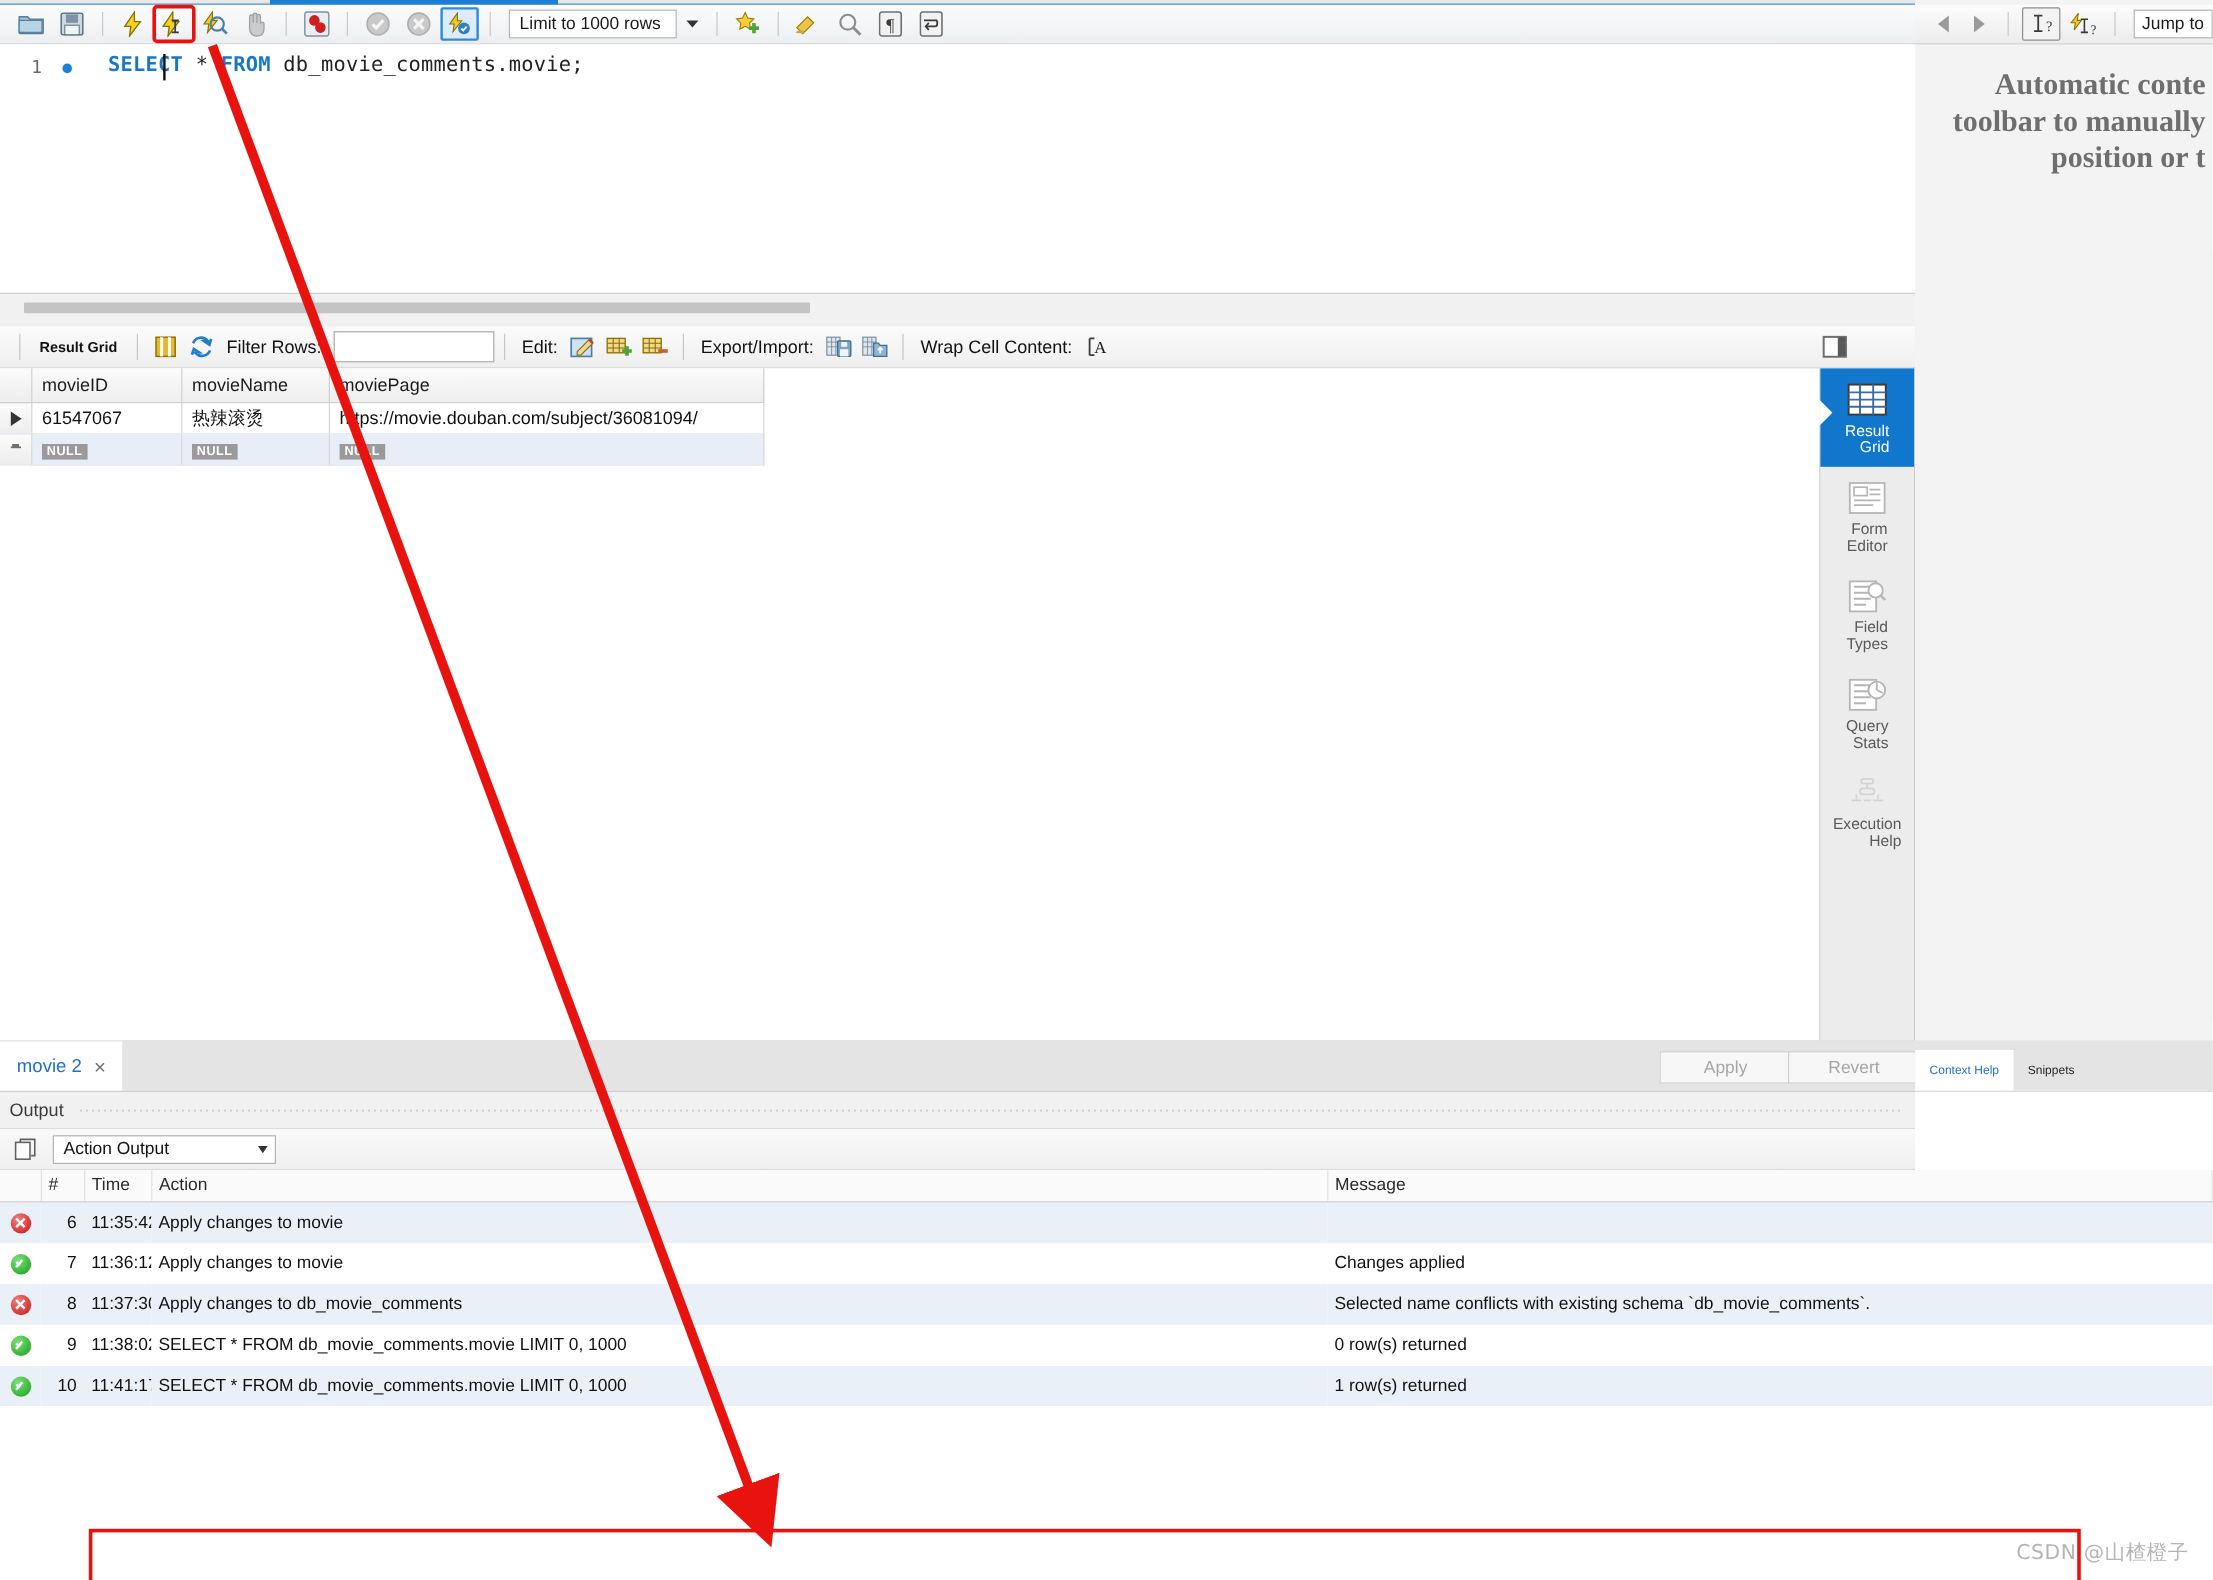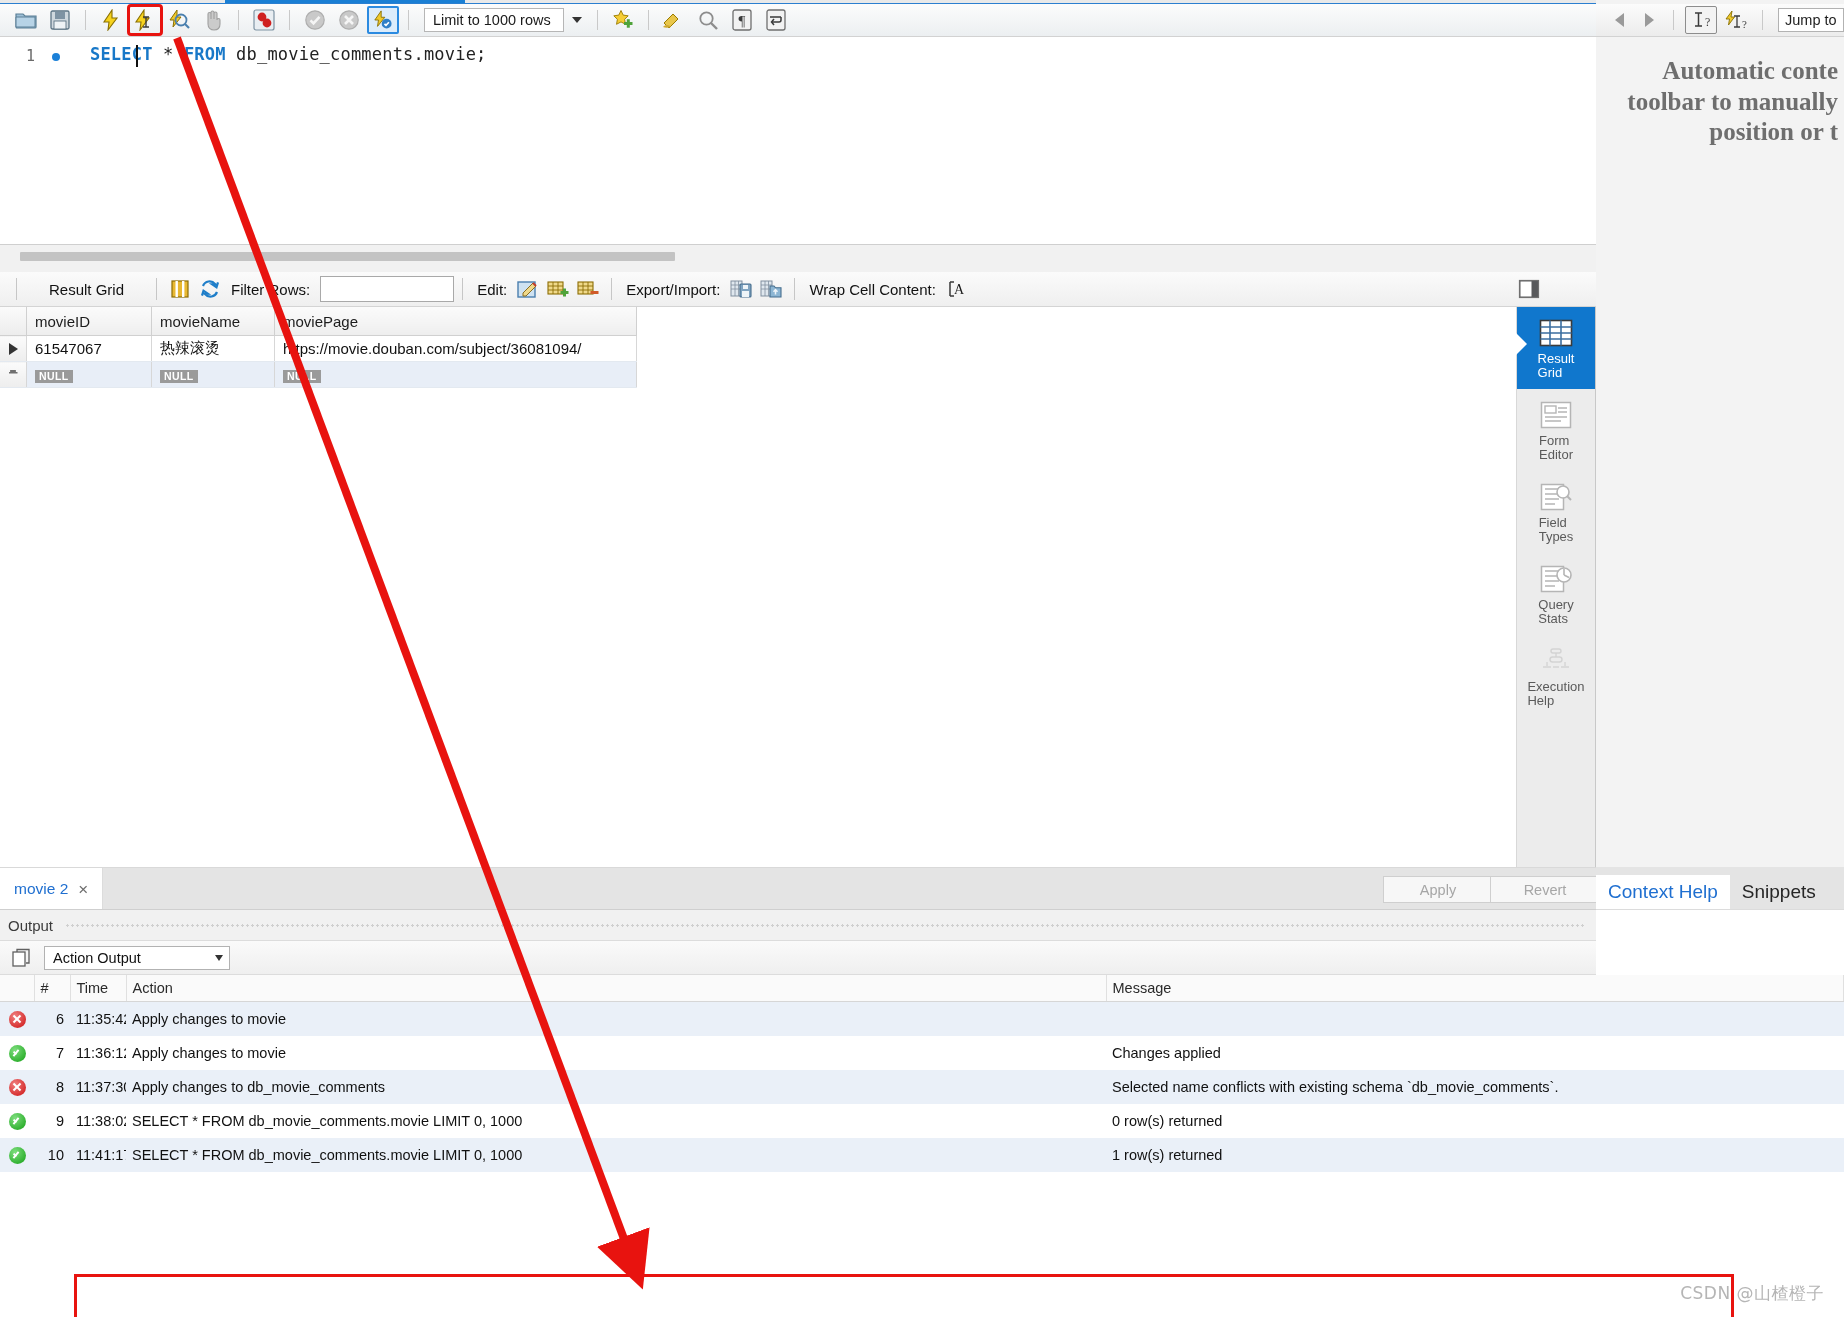--- a/index.html
+++ b/index.html
@@ -50,21 +50,21 @@
   
   .split-area{position:absolute;top:244px;left:0;width:1596px;height:28px;background:#f1f1f1;border-top:1px solid #cfcfcf;}
   .hbar{position:absolute;left:20px;top:7px;width:655px;height:9px;background:#c3c3c3;border-radius:1px;}
 
   
   .grid-toolbar{
     position:absolute;top:272px;left:0;width:1596px;height:35px;
     background:linear-gradient(#fbfbfb,#efefef);border-bottom:1px solid #d4d4d4;
     display:flex;align-items:center;box-sizing:border-box;padding-left:8px;
   }
-  .gt-label{font-size:15px;color:#111;font-weight:normal;margin:0 24px;}
+  .gt-label{font-size:12px;color:#111;font-weight:bold;margin:0 8px;}
   .gt-lab2{font-size:15px;color:#111;margin:0 6px;}
   .gt-sep{width:1px;height:22px;background:#c6c6c6;margin:0 8px;}
   .filter-input{width:128px;height:22px;background:#fff;border:1px solid #a9a9a9;margin-left:4px;}
   .gt-ico{width:30px;height:26px;display:flex;align-items:center;justify-content:center;cursor:pointer;}
   .panel-toggle{position:absolute;right:55px;top:5px;width:24px;height:24px;display:flex;align-items:center;justify-content:center;cursor:pointer;}
 
   
   .grid-wrap{position:absolute;top:307px;left:0;width:1300px;height:560px;background:#fff;}
   table.rgrid{border-collapse:collapse;font-size:15px;}
   table.rgrid th{
@@ -82,21 +82,21 @@
   .arrow-r{width:0;height:0;border-top:6px solid transparent;border-bottom:6px solid transparent;border-left:9px solid #333;margin:0 auto;}
   .null-badge{display:inline-block;background:#9a9a9a;color:#fff;font-size:10.5px;font-weight:bold;padding:1px 4px;letter-spacing:.4px;line-height:1.1;}
   .newrow-ico{width:9px;height:11px;margin:2px auto 0;background:#6f6f6f;
      clip-path:polygon(18% 0,82% 0,82% 18%,100% 18%,100% 32%,0 32%,0 18%,18% 18%);}
 
   
   .rail{position:absolute;top:307px;right:0;width:78px;height:560px;background:#ececec;border-left:1px solid #d8d8d8;}
   .rail-item{width:78px;height:82px;display:flex;flex-direction:column;align-items:center;justify-content:center;gap:2px;cursor:pointer;}
   .rail-item.sel{background:#1077cd;}
   .rail-item.sel .rail-txt{color:#fff;}
-  .rail-txt{font-size:13px;line-height:14px;text-align:left;color:#5a5a5a;}
+  .rail-txt{font-size:13px;line-height:14px;text-align:right;color:#5a5a5a;}
   .rail-item.sel::before{
     content:"";position:absolute;left:-1px;width:0;height:0;
     border-top:11px solid transparent;border-bottom:11px solid transparent;border-left:11px solid #fff;margin-top:-8px;
   }
   .rail-ico{width:40px;height:34px;display:flex;align-items:center;justify-content:center;}
 
   
   .applybar{position:absolute;top:867px;left:0;width:1596px;height:42px;background:#f0f0f0;border-top:1px solid #d9d9d9;}
   .btn-flat{
     position:absolute;top:8px;height:25px;width:108px;background:#f7f7f7;border:1px solid #cfcfcf;
@@ -139,21 +139,21 @@
   .rp-arrow{width:26px;height:24px;display:flex;align-items:center;justify-content:center;cursor:pointer;}
   .tri-l{width:0;height:0;border-top:7px solid transparent;border-bottom:7px solid transparent;border-right:9px solid #9a9a9a;}
   .tri-r{width:0;height:0;border-top:7px solid transparent;border-bottom:7px solid transparent;border-left:9px solid #9a9a9a;}
   .rp-btn{width:30px;height:26px;display:flex;align-items:center;justify-content:center;cursor:pointer;}
   .rp-btn.framed{border:1px solid #8d8d8d;background:#f3f3f3;border-radius:2px;}
   .jumpbox{height:24px;background:#fff;border:1px solid #b2b2b2;display:flex;align-items:center;padding-left:6px;box-sizing:border-box;font-size:14.5px;color:#1c1c1c;flex:1;margin-left:4px;white-space:nowrap;overflow:hidden;}
   .ctxhelp-text{position:absolute;top:48px;left:0;width:248px;padding:8px 6px 0 0;box-sizing:border-box;
     font-family:"Liberation Serif","DejaVu Serif",serif;font-size:25px;font-weight:bold;color:#6e6e6e;
     text-align:right;line-height:1.22;white-space:nowrap;}
   .rp-tabs{position:absolute;top:867px;left:0;width:248px;height:42px;background:#e4e4e4;display:flex;align-items:flex-end;}
-  .rp-tab{height:34px;display:flex;align-items:center;padding:0 12px;font-size:19px;cursor:pointer;}
+  .rp-tab{height:34px;display:flex;align-items:center;padding:0 12px;font-size:10px;cursor:pointer;}
   .rp-tab.sel{background:#fff;color:#1f6fd0;}
   .rp-tab.unsel{color:#262626;}
   .rp-fill{position:absolute;top:909px;left:0;width:248px;height:408px;background:#fff;border-top:1px solid #dcdcdc;}
 
   
   .overlay{position:absolute;inset:0;pointer-events:none;}
   .wm{position:absolute;right:20px;bottom:12px;font-size:17px;color:#b5b5b5;letter-spacing:.5px;
       font-family:"DejaVu Sans",sans-serif;}
   .redbox{position:absolute;border:3px solid #e8130f;box-sizing:border-box;}
 </style>

